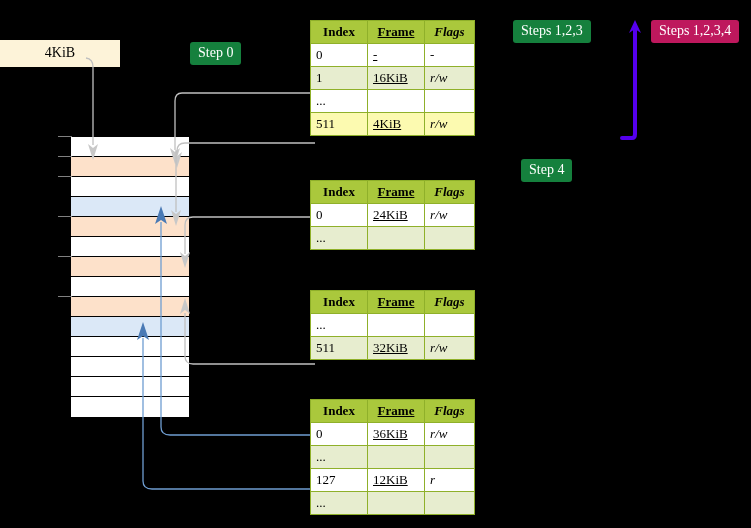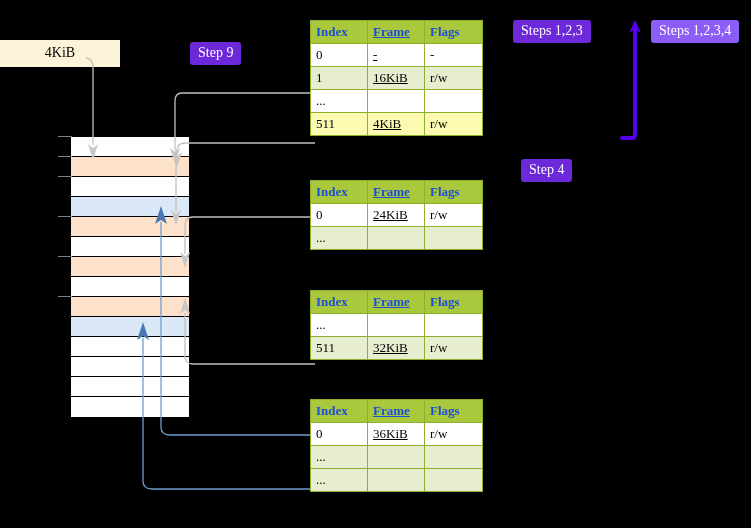--- a/index.html
+++ b/index.html
@@ -3,22 +3,22 @@
 <meta charset="utf-8">
 <style>
   html,body{margin:0;padding:0;background:#000;}
   body{width:751px;height:528px;position:relative;overflow:hidden;
        font-family:"Liberation Serif", serif;}
   .stage{position:absolute;left:0;top:0;width:751px;height:528px;}
 
   
   .badge{position:absolute;color:#fff;font-size:14px;line-height:1;
          padding:4px 8px 5px 8px;border-radius:3px;white-space:nowrap;}
-  .badge-red{background:#6d28d9;}
-  .badge-blue{background:#8b5cf6;}
+  .badge-red{background:#15803d;}
+  .badge-blue{background:#be185d;}
 
   
   .memlabel{position:absolute;background:#fdf3d9;color:#000;
             font-size:14px;line-height:1;text-align:center;
             padding:6px 0 7px 0;white-space:nowrap;}
 
   
   .blocks{position:absolute;border:1.5px solid #000;box-sizing:border-box;}
   .blk{box-sizing:border-box;border-bottom:1.5px solid #000;}
   .blk:last-child{border-bottom:none;}
@@ -27,37 +27,37 @@
   .blk.blue{background:#dbe8f7;}
 
   .tick{position:absolute;height:0;border-top:1.5px solid #808080;}
 
   
   .ptable{position:absolute;border-collapse:collapse;
           border:1.5px solid #ccc;background:#fff;}
   .ptable td,.ptable th{border:1px solid #8fb02a;
       font-size:13px;line-height:1;padding:4px 5px 5px 5px;
       text-align:left;vertical-align:middle;color:#000;box-sizing:border-box;}
-  .ptable th{background:#aac83c;color:#1d4ed8;font-weight:bold;}
+  .ptable th{background:#aac83c;color:#000000;font-weight:bold;text-align:center;}
   .ptable tr.rowA td{background:#ffffff;}
   .ptable tr.rowB td{background:#e7edcf;}
   .ptable td.hl{background:#fcfab0 !important;}
   .c-index{width:57px;}
   .c-frame{width:57px;text-decoration:underline;}
-  .c-flags{width:58px;}
+  .c-flags{width:50px;font-style:italic;}
   .arrowsvg{position:absolute;overflow:visible;}
 </style>
 </head>
 <body>
 
 <div class="stage">
 
   <div class="memlabel" style="left:0px;top:40px;width:120px;">4KiB</div>
 
-  <div class="badge badge-red" style="left:190px;top:42px;">Step 9</div>
+  <div class="badge badge-red" style="left:190px;top:42px;">Step 0</div>
   <div class="badge badge-red" style="left:513px;top:20px;">Steps 1,2,3</div>
   <div class="badge badge-blue" style="left:651px;top:20px;">Steps 1,2,3,4</div>
   <div class="badge badge-red" style="left:521px;top:159px;text-align:center;">Step 4</div>
 
   <svg class="arrowsvg" style="left:612px;top:10px;width:40px;height:140px;" viewBox="0 0 40 140">
     <path d="M10,128 L20,128 Q23,128 23,124 L23,17" fill="none" stroke="#5500ee" stroke-width="4" stroke-linecap="round"></path>
     <path d="M23,10 L29,23 L23,19 L17,23 Z" fill="#5500ee"></path>
   </svg>
 
   <div class="blocks" style="left:70px;top:136px;width:120px;height:280px;">
@@ -204,20 +204,25 @@
     <tr class="rowA">
       <td class="c-index">0</td>
       <td class="c-frame">36KiB</td>
       <td class="c-flags">r/w</td>
     </tr>
     <tr class="rowB">
       <td class="c-index">...</td>
       <td class="c-frame"></td>
       <td class="c-flags"></td>
     </tr>
+    <tr class="rowA">
+      <td class="c-index">127</td>
+      <td class="c-frame">12KiB</td>
+      <td class="c-flags">r</td>
+    </tr>
     <tr class="rowB">
       <td class="c-index">...</td>
       <td class="c-frame"></td>
       <td class="c-flags"></td>
     </tr>
   </tbody>
     </table>
 
 </div>
 

